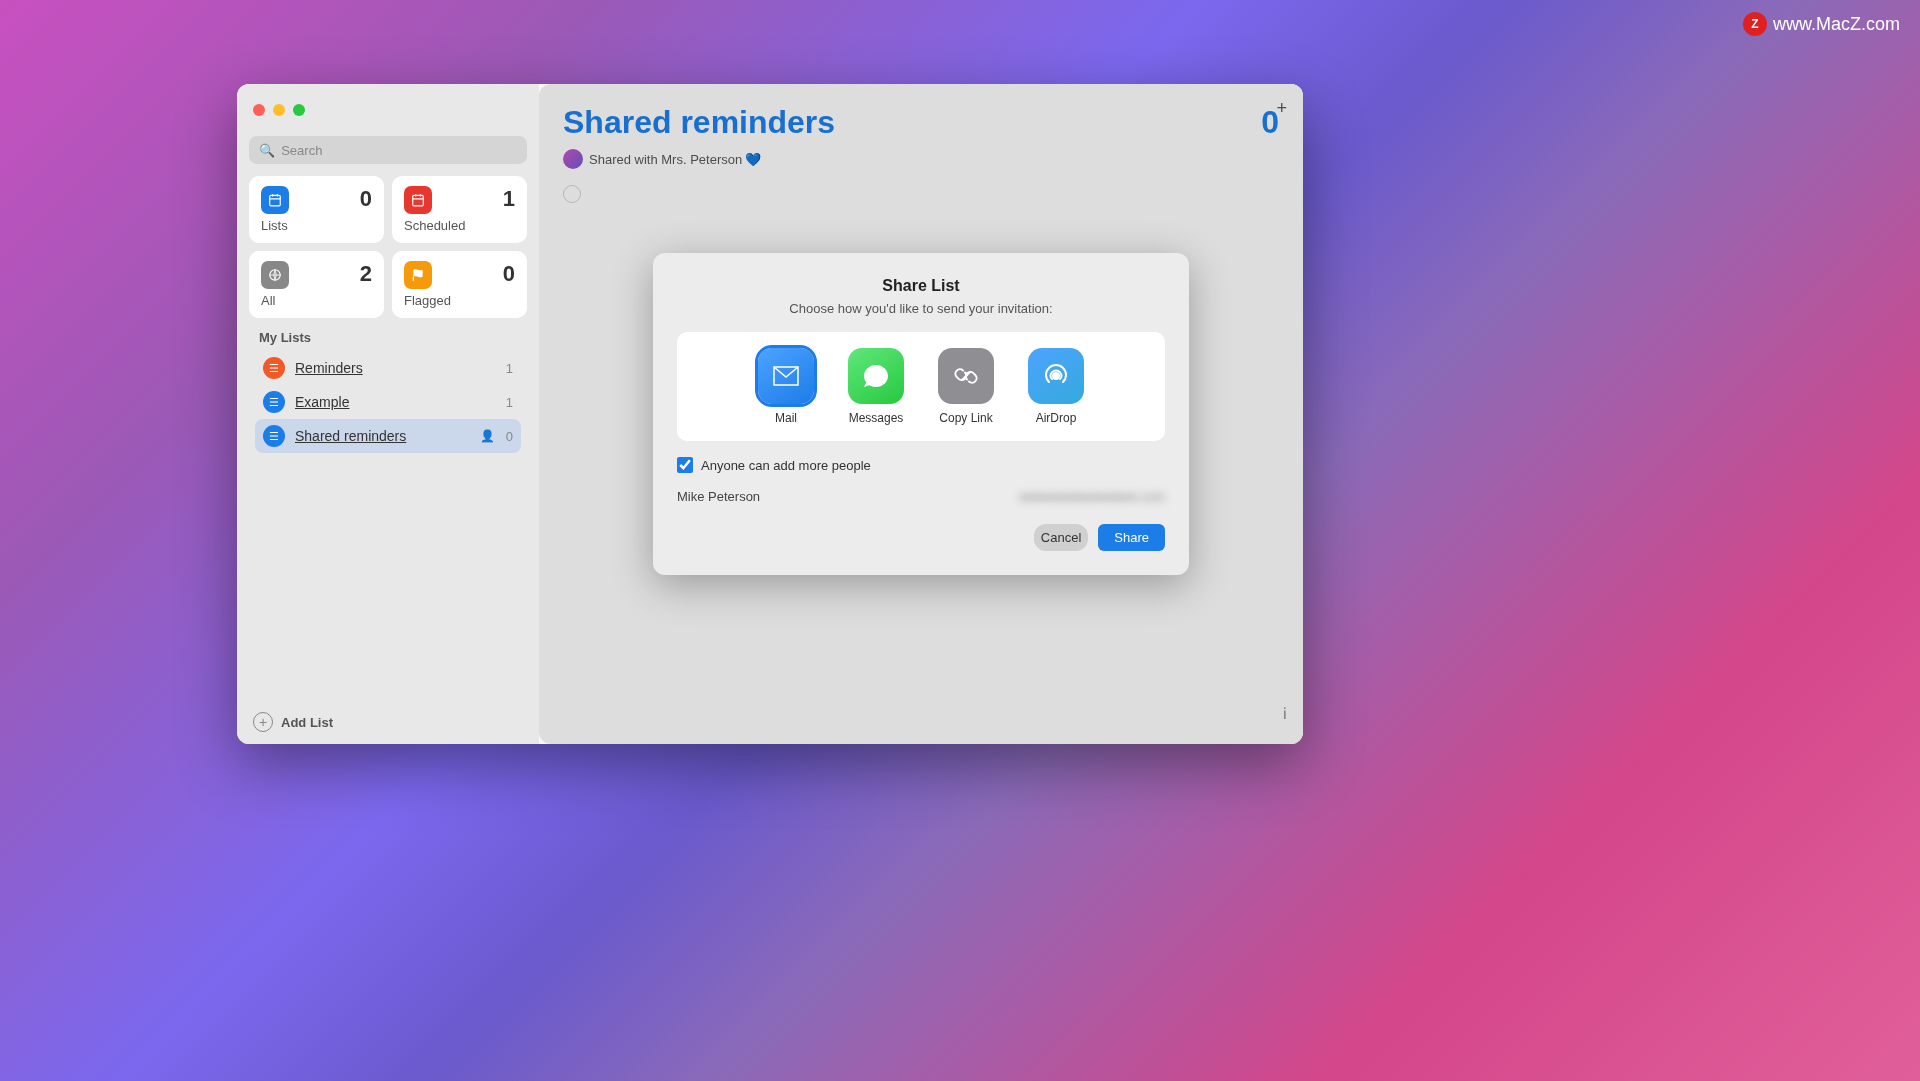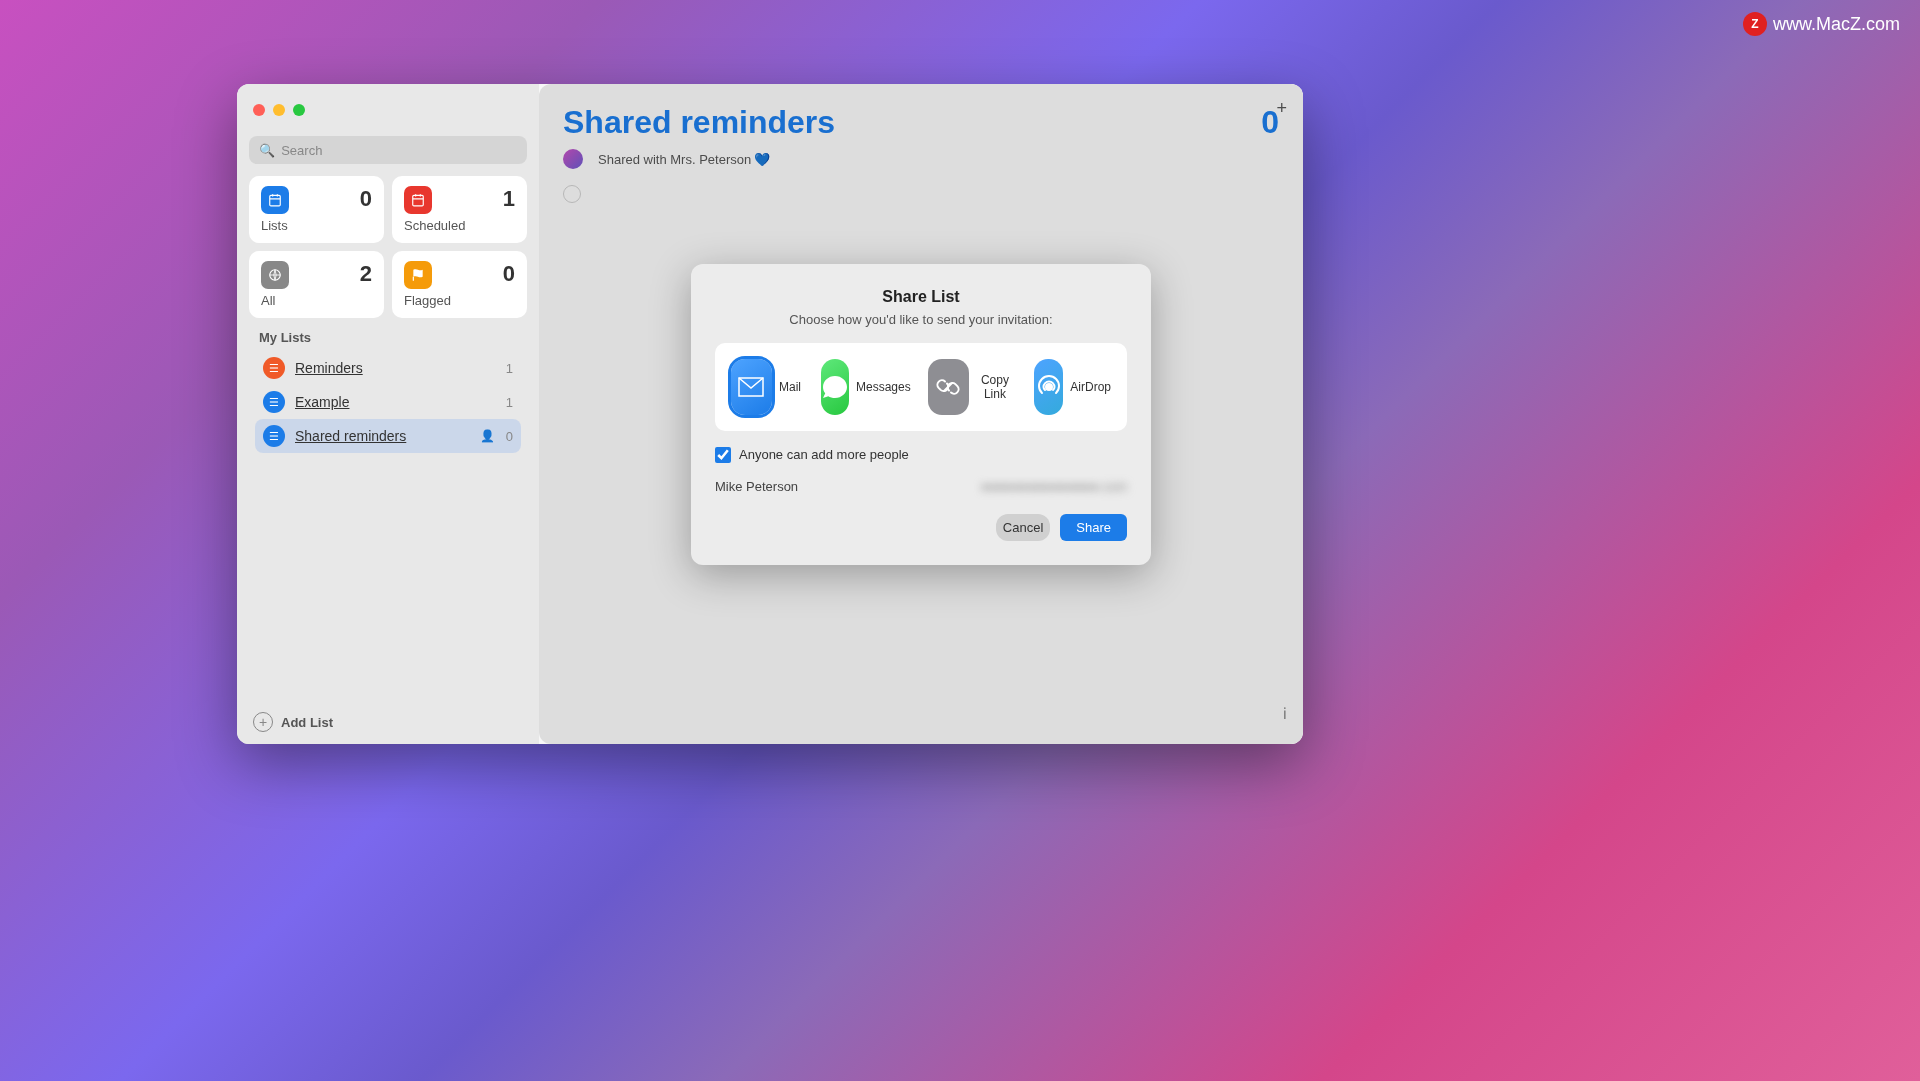--- a/index.html
+++ b/index.html
@@ -255,21 +255,21 @@
 
     .reminder-count {
       font-size: 32px;
       font-weight: 700;
       color: #1c7ce8;
     }
 
     .shared-with-row {
       display: flex;
       align-items: center;
-      gap: 15px;
+      gap: 6px;
       margin-bottom: 16px;
     }
 
     .avatar-circle {
       width: 20px;
       height: 20px;
       border-radius: 50%;
       background: linear-gradient(135deg, #c850c0, #6a5acd);
       flex-shrink: 0;
     }
@@ -309,21 +309,21 @@
       display: flex;
       align-items: center;
       justify-content: center;
       z-index: 50;
       border-radius: 12px;
     }
 
     .modal {
       background: #ececec;
       border-radius: 12px;
-      width: 460px;
+      width: 536px;
       padding: 24px;
       box-shadow: 0 10px 40px rgba(0,0,0,0.3);
     }
 
     .modal-title {
       font-size: 16px;
       font-weight: 600;
       color: #222;
       text-align: center;
       margin-bottom: 6px;
@@ -342,21 +342,21 @@
       border-radius: 10px;
       padding: 16px;
       display: flex;
       gap: 20px;
       justify-content: center;
       margin-bottom: 16px;
     }
 
     .share-option {
       display: flex;
-      flex-direction: row;
+      flex-direction: column;
       align-items: center;
       gap: 7px;
       cursor: pointer;
       min-width: 70px;
     }
 
     .share-option-icon {
       width: 56px;
       height: 56px;
       border-radius: 14px;

